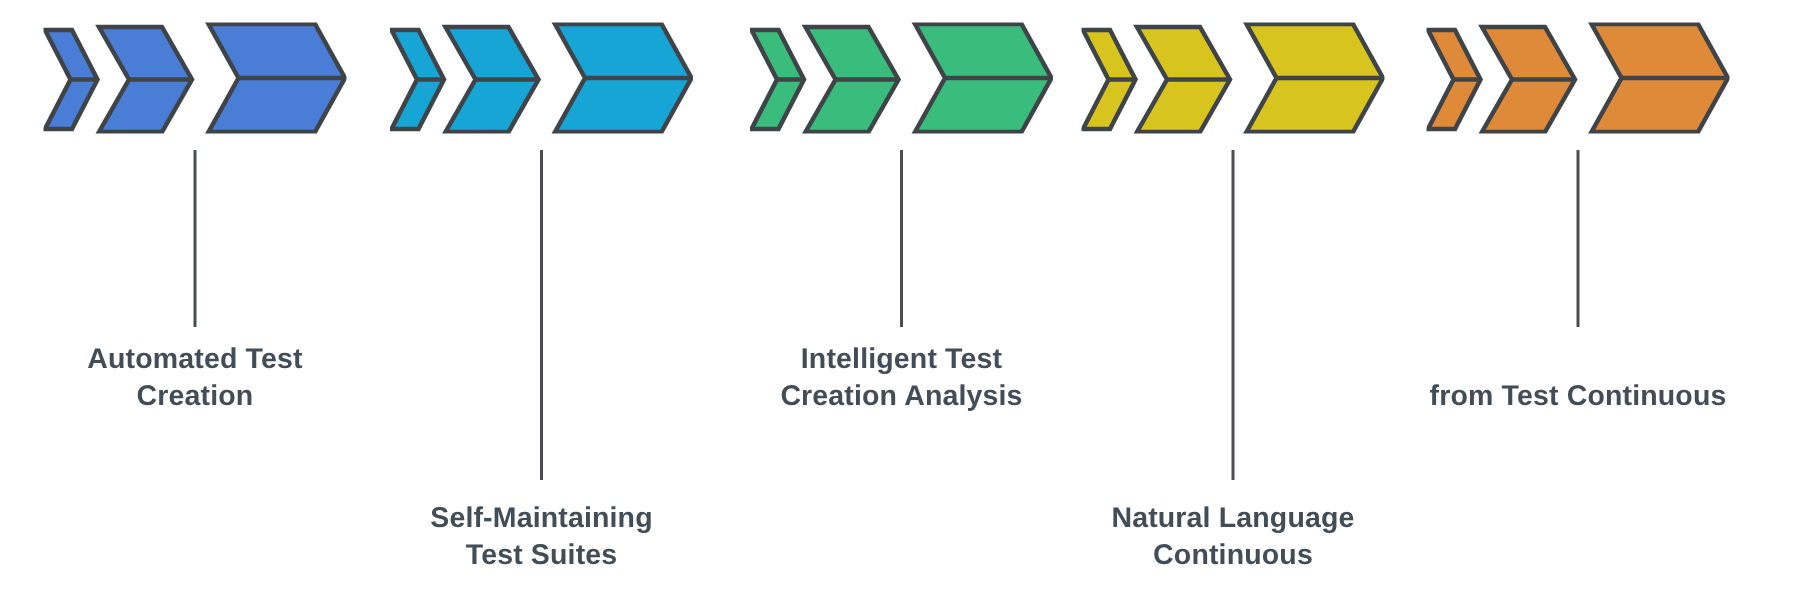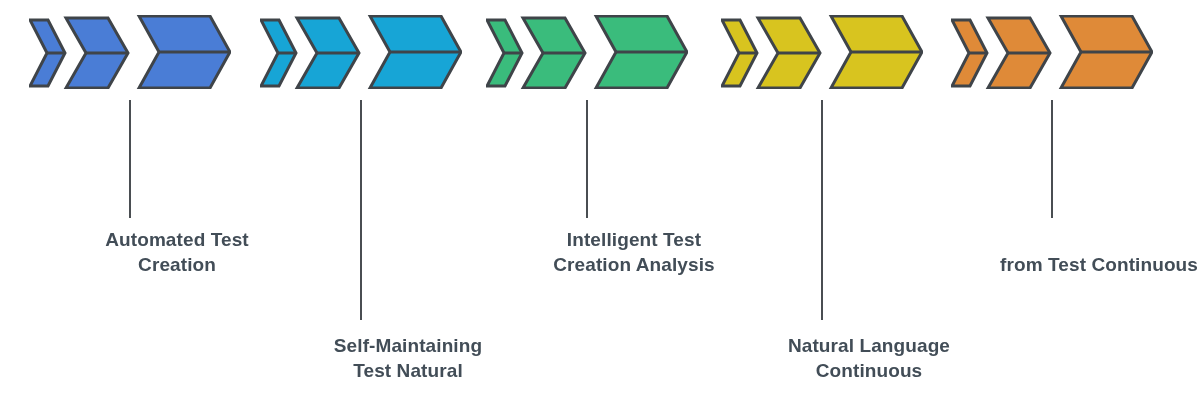--- a/index.html
+++ b/index.html
@@ -14,21 +14,21 @@
   }
 
   .stage {
     position: absolute;
     top: 0;
     width: 202px;
     height: 409px;
   }
   .stage.s1 { left:  29px; }
   .stage.s2 { left: 260px; }
-  .stage.s3 { left: 486px; }
+  .stage.s3 { left: 500px; }
   .stage.s4 { left: 721px; }
   .stage.s5 { left: 951px; }
 
   .chevrons {
     position: absolute;
     top: 15px;
     left: 0;
   }
   .chev {
     stroke: var(--outline, #3f4449);
@@ -53,21 +53,20 @@
   .label {
     position: absolute;
     left: calc(50% - 130px);
     width: 260px;
     text-align: center;
     font-weight: bold;
     font-size: 19px;
     line-height: 25px;
     color: var(--text, #424d57);
     letter-spacing: 0.1px;
-    margin-left: 47px;
   }
   .label.upper { top: 227px; }
   .label.lower { top: 333px; text-align: center; }
 </style>
 </head>
 <body>
 
 <div class="canvas">
 
   <div class="stage s1">
@@ -91,21 +90,21 @@
       <polygon class="chev" points="1,5 19,5 36,38 19,71 1,71 18,38" fill="#17a5d6"></polygon>
       <polygon class="chev" points="37,3 79,3 99,38 79,73 37,73 57,38" fill="#17a5d6"></polygon>
       <polygon class="chev" points="110,1 181,1 201,37 181,73 110,73 130,37" fill="#17a5d6"></polygon>
       <line class="crease" x1="18" y1="38" x2="36" y2="38"></line>
       <line class="crease" x1="57" y1="38" x2="99" y2="38"></line>
       <line class="crease" x1="130" y1="37" x2="201" y2="37"></line>
     </svg>
     <div class="connector long"></div>
     <div class="label lower">
       <span>Self-Maintaining</span><br>
-      <span>Test Natural</span>
+      <span>Test Suites</span>
     </div>
   </div>
 
   <div class="stage s3">
     <svg class="chevrons" width="202" height="74" viewBox="0 0 202 74">
       <polygon class="chev" points="1,5 19,5 36,38 19,71 1,71 18,38" fill="#3abc7c"></polygon>
       <polygon class="chev" points="37,3 79,3 99,38 79,73 37,73 57,38" fill="#3abc7c"></polygon>
       <polygon class="chev" points="110,1 181,1 201,37 181,73 110,73 130,37" fill="#3abc7c"></polygon>
       <line class="crease" x1="18" y1="38" x2="36" y2="38"></line>
       <line class="crease" x1="57" y1="38" x2="99" y2="38"></line>

